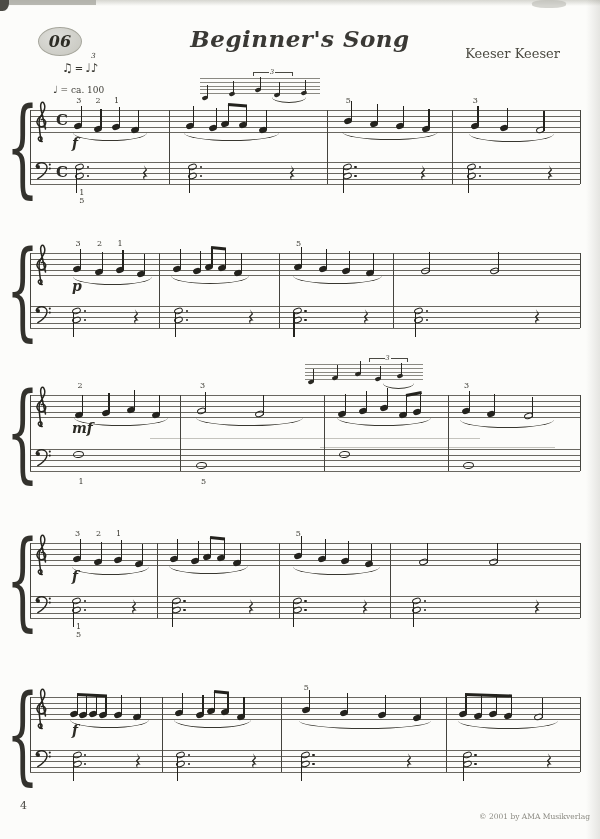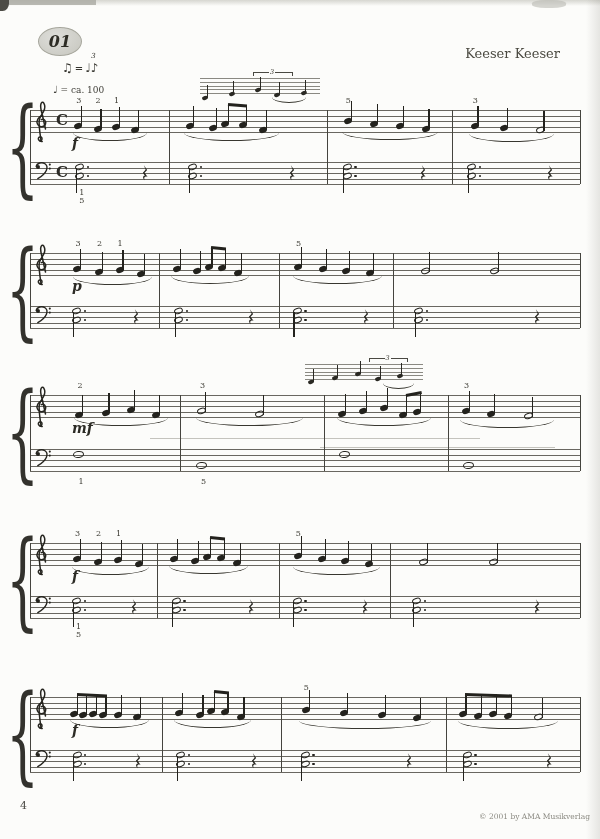--- a/index.html
+++ b/index.html
@@ -68,22 +68,23 @@
 <div class="page">
   <div class="scan-top"></div>
   <div class="scan-top-dark"></div>
   <div class="scan-corner"></div>
   <div class="scan-smudge"></div>
   <div class="scan-right"></div>
   <div class="scan-streak" style="left:150px;top:438px;width:330px;"></div>
   <div class="scan-streak" style="left:320px;top:447px;width:235px;"></div>
 
   <div class="badge">
-    <span>01</span>
+    <span>06</span>
   </div>
+  <h1 class="title">Beginner's Song</h1>
   <div class="composer">Keeser Keeser</div>
 
   <div class="swing">
     <span>♫</span><span class="eq">=</span><span class="trip"><span class="t3">3</span><span>♩♪</span></span>
   </div>
 
   <div class="tempo">
     <span class="nq">♩</span>
     <span>= ca. 100</span>
   </div>

